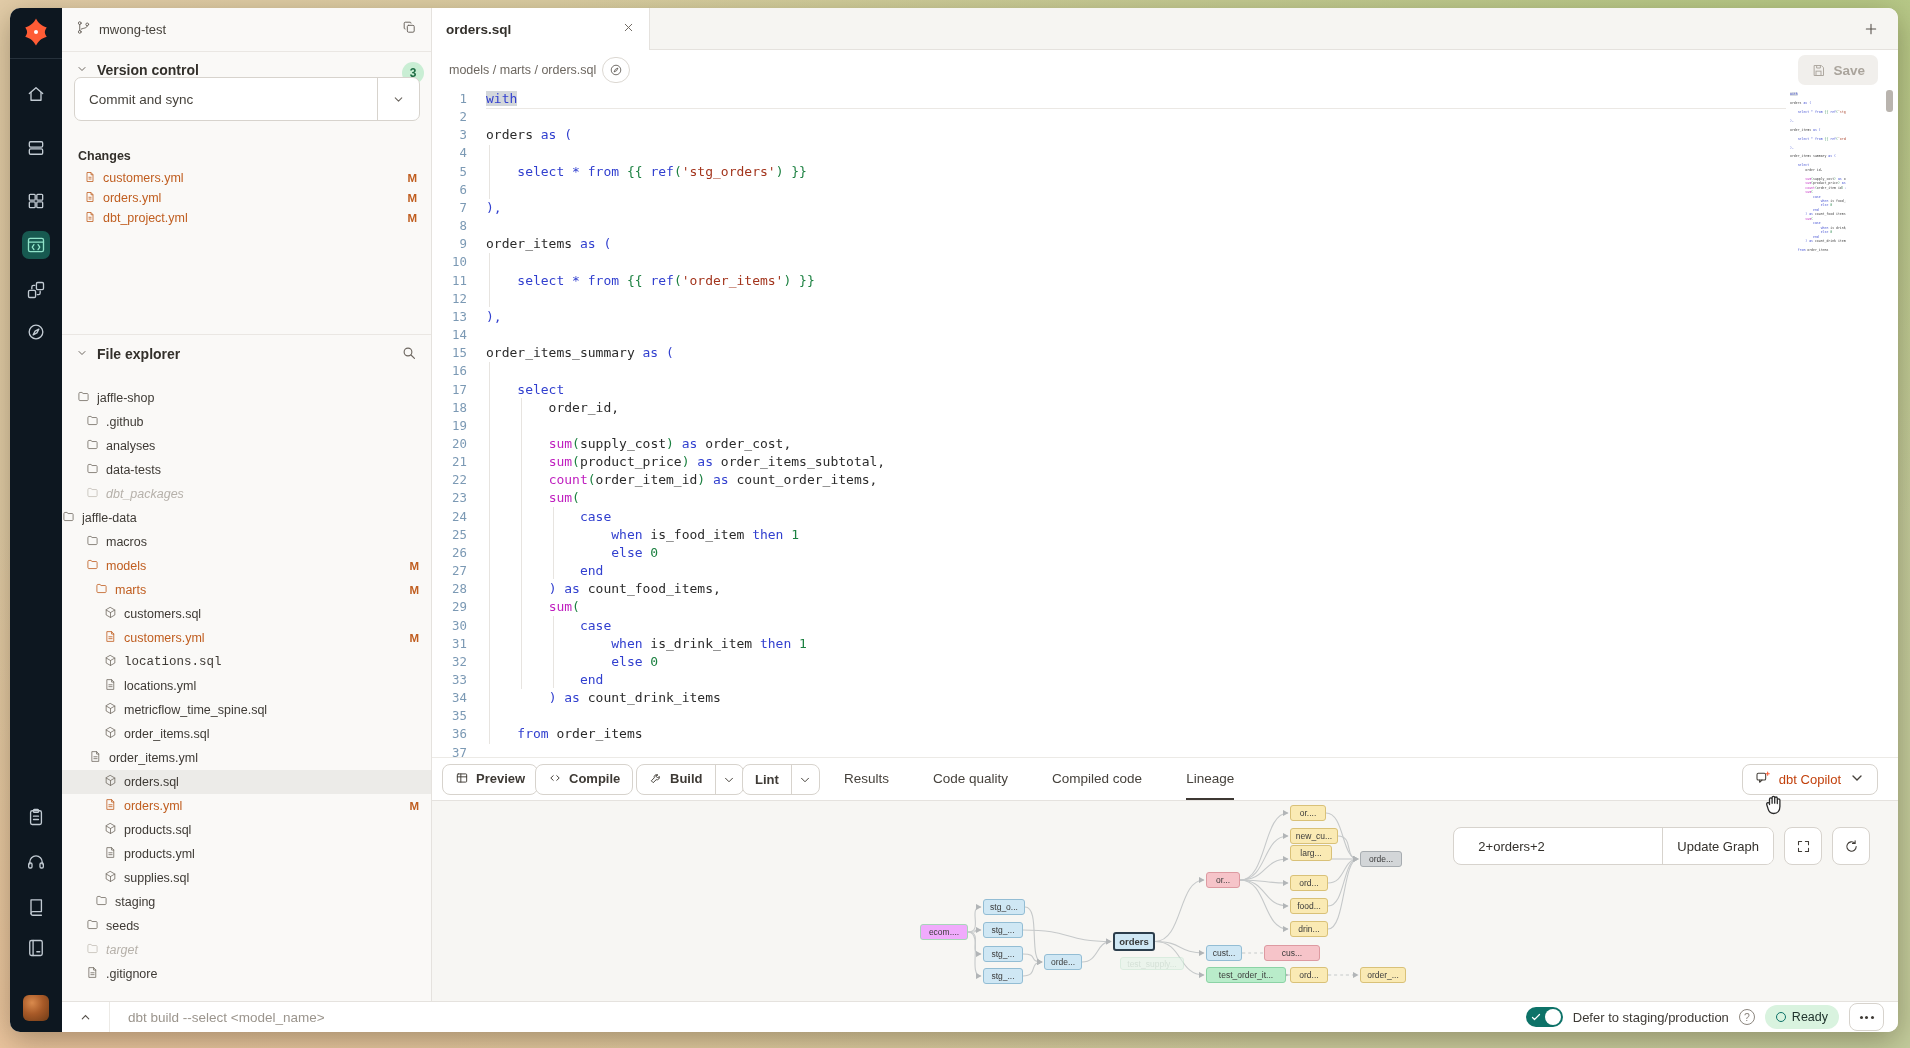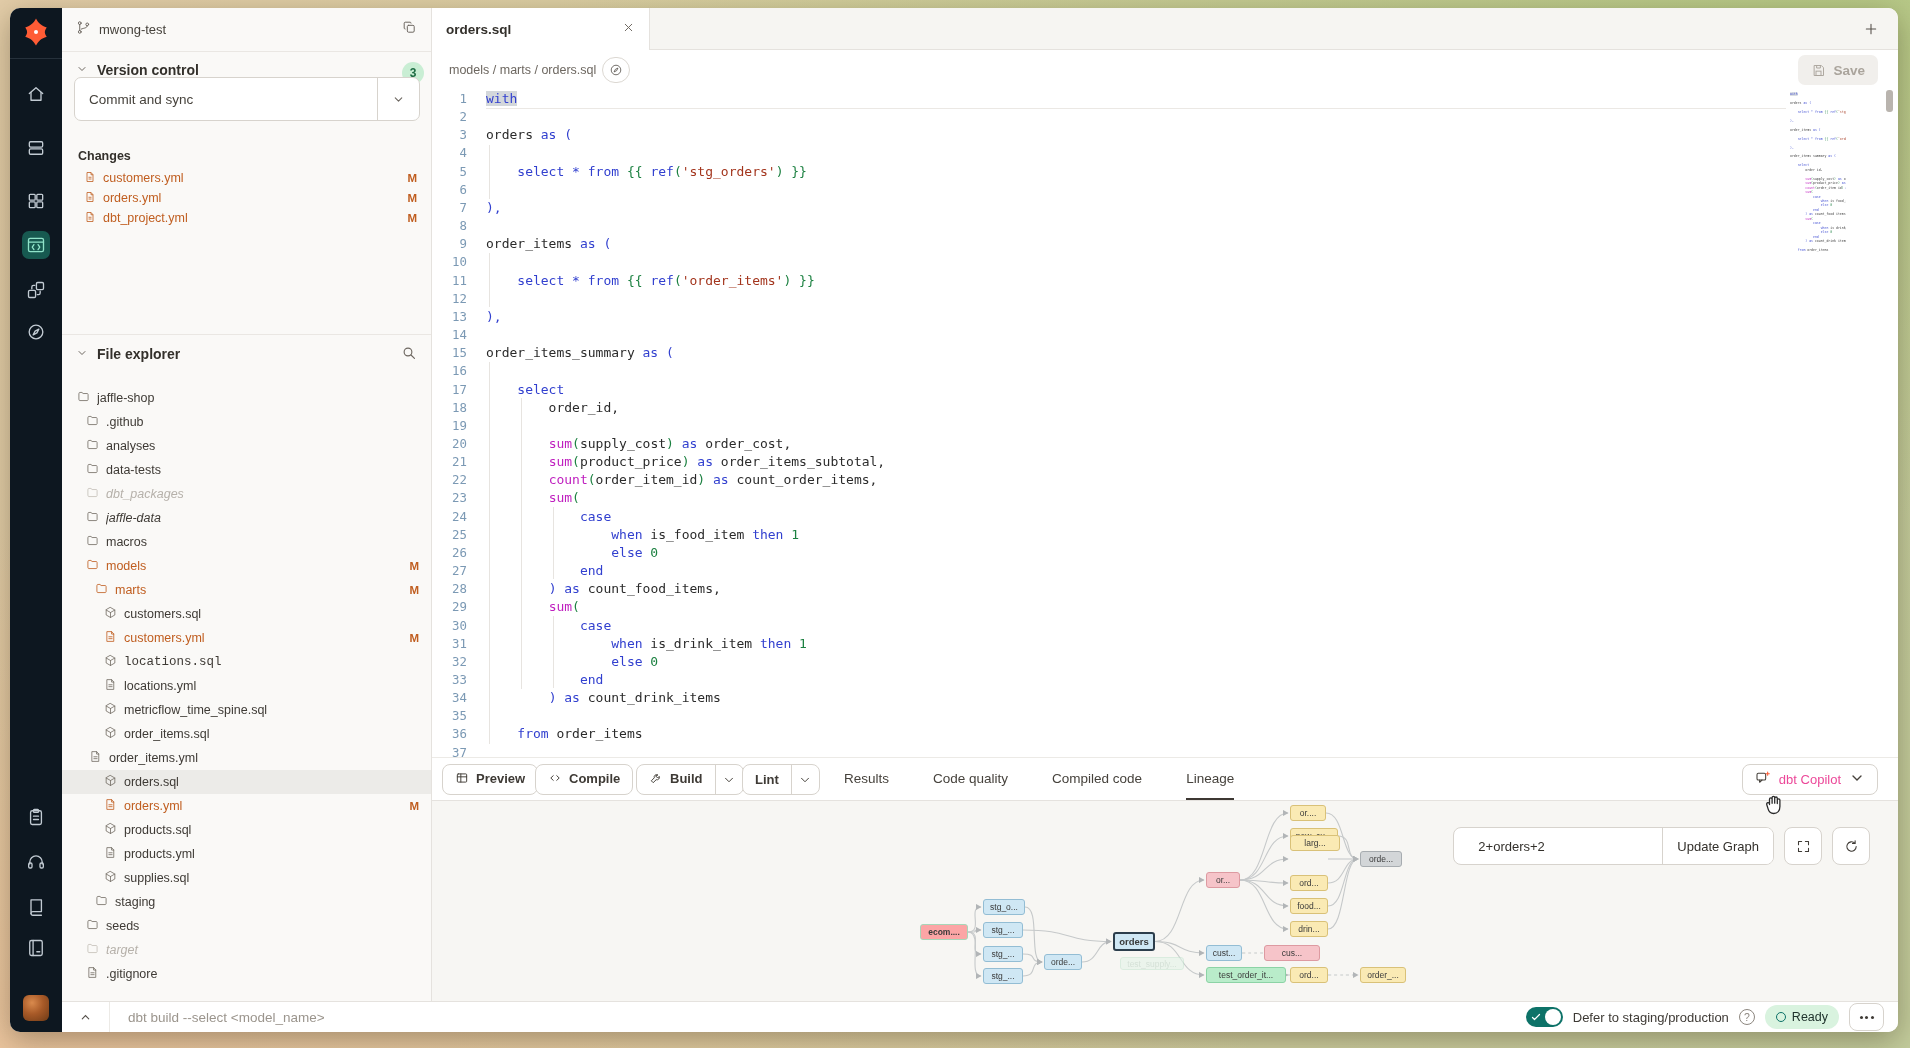--- a/index.html
+++ b/index.html
@@ -85,30 +85,30 @@
   #toolbar { position:absolute; left:422px; top:749px; width:1466px; height:43px; background:#fff; border-top:1px solid #eceae6; }
   .tbtn { position:absolute; top:6px; height:31px; background:#fff; border:1px solid #d7d3cd; border-radius:8px;
     display:flex; align-items:center; font-size:13px; font-weight:700; color:#3e3a35; }
   .tbtn .seg { display:flex; align-items:flex-start; gap:7px; padding:0 12px; }
   .tbtn .chev-seg { width:28px; height:100%; border-left:1px solid #d7d3cd; display:flex; align-items:center; justify-content:center; }
   .tbtn svg { width:14px; height:14px; stroke:#46423c; fill:none; stroke-width:1.7; stroke-linecap:round; stroke-linejoin:round; }
   #result-tabs { position:absolute; left:412px; top:0; height:43px; display:flex; gap:44px; }
   .rtab { height:100%; display:flex; align-items:center; font-size:13.5px; color:#46423c; border-bottom:3px solid transparent; }
   .rtab.active { border-bottom-color:#3d3833; font-weight:400; }
   #copilot-btn { position:absolute; right:20px; top:6px; height:31px; padding:0 12px; border:1px solid #d7d3cd; border-radius:8px;
-    background:#fff; display:flex; align-items:center; gap:8px; font-size:13px; color:#ec4899; }
+    background:#fff; display:flex; align-items:center; gap:8px; font-size:13px; color:#c2410c; }
   #copilot-btn svg { width:16px; height:16px; }
 
   
   #lineage-panel { position:absolute; left:422px; top:792px; width:1466px; height:201px; background:#f7f6f3; border-top:1px solid #e5e2de; }
   #graph-svg { position:absolute; left:0; top:0; width:100%; height:100%; }
   .gnode { position:absolute; border-radius:3px; border:1px solid; font-size:8.5px; color:#3a3a3a;
     display:flex; align-items:center; justify-content:center; overflow:hidden; white-space:nowrap; padding:0 2px; }
   .gnode.blue { background:#cfe7f4; border-color:#93bdd4; }
-  .gnode.mint { background:#fca5a5; border-color:#a7d6b8;font-weight:bold; }
+  .gnode.mint { background:#f0abfc; border-color:#a7d6b8; }
   .gnode.green2 { background:#b9ecca; border-color:#8cd3a5; }
   .gnode.yellow { background:#faeab4; border-color:#d9c178; }
   .gnode.pink { background:#f6c4c9; border-color:#dd9aa1; }
   .gnode.gray { background:#d3d6d8; border-color:#a7acb0; }
   .gnode.selected { background:#cfe7f4; border:2px solid #2c3e4c; font-weight:700; font-size:9.5px; }
   .gnode.faint { background:#e2f4e8; border-color:#c4e4cf; color:#b9cfc0; opacity:.55; }
   #graph-controls { position:absolute; right:124px; top:26px; height:38px; display:flex; border:1px solid #d7d3cd; border-radius:8px; background:#fff; overflow:hidden;padding-left:12px; }
   #graph-input { width:196px; border:none; outline:none; padding:0 12px; font-size:13px; color:#33302b; font-family:"Liberation Sans",sans-serif; }
   #update-graph { border-left:1px solid #d7d3cd; padding:0 14px; display:flex; align-items:center; font-size:13px; color:#33302b; background:#fff; }
   .sq-btn { position:absolute; top:26px; width:38px; height:38px; border:1px solid #d7d3cd; border-radius:8px; background:#fff;
@@ -325,21 +325,21 @@
               <path d="M3.5 6.2c0-1 .8-1.7 1.7-1.7h4l2 2h7.6c1 0 1.7.8 1.7 1.7v9.6c0 1-.8 1.7-1.7 1.7H5.2c-1 0-1.7-.8-1.7-1.7z"></path>
             </svg></span>
           <span class="grow">data-tests</span>
         </div>
         <div class="tree-row muted" style="padding-left: 24px;">
           <span><svg viewBox="0 0 24 24">
               <path d="M3.5 6.2c0-1 .8-1.7 1.7-1.7h4l2 2h7.6c1 0 1.7.8 1.7 1.7v9.6c0 1-.8 1.7-1.7 1.7H5.2c-1 0-1.7-.8-1.7-1.7z"></path>
             </svg></span>
           <span class="grow">dbt_packages</span>
         </div>
-        <div class="tree-row" style="padding-left: 24px; font-style: italic;">
+        <div class="tree-row" style="">
           <span><svg viewBox="0 0 24 24">
               <path d="M3.5 6.2c0-1 .8-1.7 1.7-1.7h4l2 2h7.6c1 0 1.7.8 1.7 1.7v9.6c0 1-.8 1.7-1.7 1.7H5.2c-1 0-1.7-.8-1.7-1.7z"></path>
             </svg></span>
           <span class="grow">jaffle-data</span>
         </div>
         <div class="tree-row" style="padding-left: 24px;">
           <span><svg viewBox="0 0 24 24">
               <path d="M3.5 6.2c0-1 .8-1.7 1.7-1.7h4l2 2h7.6c1 0 1.7.8 1.7 1.7v9.6c0 1-.8 1.7-1.7 1.7H5.2c-1 0-1.7-.8-1.7-1.7z"></path>
             </svg></span>
           <span class="grow">macros</span>
@@ -671,21 +671,21 @@
         <div class="gnode blue" style="left: 551px; top: 145px; width: 40px; height: 16px;">stg_...</div>
         <div class="gnode blue" style="left: 551px; top: 167px; width: 40px; height: 16px;">stg_...</div>
         <div class="gnode blue" style="left: 612px; top: 153px; width: 38px; height: 16px;">orde...</div>
         <div class="gnode selected" style="left: 681px; top: 131px; width: 42px; height: 19px;">orders</div>
         <div class="gnode faint" style="left: 688px; top: 156px; width: 64px; height: 13px;">test_supply...</div>
         <div class="gnode blue" style="left: 774px; top: 144px; width: 36px; height: 16px;">cust...</div>
         <div class="gnode green2" style="left: 774px; top: 166px; width: 80px; height: 16px;">test_order_it...</div>
         <div class="gnode pink" style="left: 774px; top: 71px; width: 34px; height: 16px;">or...</div>
         <div class="gnode yellow" style="left: 858px; top: 4px; width: 36px; height: 16px;">or....</div>
         <div class="gnode yellow" style="left: 858px; top: 27px; width: 48px; height: 16px;">new_cu...</div>
-        <div class="gnode yellow" style="left: 858px; top: 34px; width: 50px; height: 16px;">larg...</div>
+        <div class="gnode yellow" style="left: 858px; top: 44px; width: 42px; height: 16px;">larg...</div>
         <div class="gnode gray" style="left: 928px; top: 50px; width: 42px; height: 16px;">orde...</div>
         <div class="gnode yellow" style="left: 858px; top: 74px; width: 38px; height: 16px;">ord...</div>
         <div class="gnode yellow" style="left: 858px; top: 97px; width: 38px; height: 16px;">food...</div>
         <div class="gnode yellow" style="left: 858px; top: 120px; width: 38px; height: 16px;">drin...</div>
         <div class="gnode pink" style="left: 832px; top: 144px; width: 56px; height: 16px;">cus...</div>
         <div class="gnode yellow" style="left: 858px; top: 166px; width: 38px; height: 16px;">ord...</div>
         <div class="gnode yellow" style="left: 928px; top: 166px; width: 46px; height: 16px;">order_...</div>
       </div>
     <div id="graph-controls">
       <input id="graph-input" value="2+orders+2" style="">

